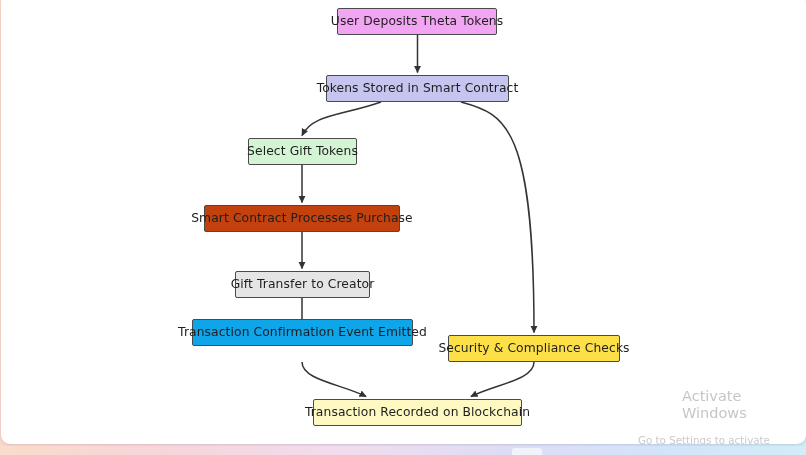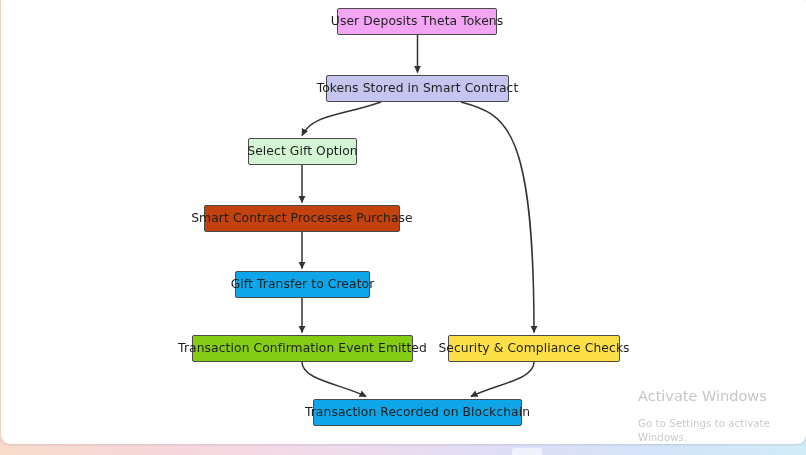--- a/index.html
+++ b/index.html
@@ -76,20 +76,21 @@
     width: 160px;
     text-align: left;
     color: #c3c3c6;
     user-select: none;
   }
   #activate-watermark .wm-title {
     font-size: 14.5px;
     line-height: 17px;
     color: #c6c6c9;
     font-weight: 400;
+    margin-left: 44px;
   }
   #activate-watermark .wm-sub {
     font-size: 10.3px;
     line-height: 14px;
     color: #cacace;
     margin-top: 11px;
   }
 
   
   #bottom-strip {
@@ -153,40 +154,40 @@
 
     <div class="node" id="node-deposit" style="left:336px; top:14px; width:160px; background:#f2a5f2;">
       <span>User Deposits Theta Tokens</span>
     </div>
 
     <div class="node" id="node-stored" style="left:325px; top:81px; width:183px; background:#c5c5f0;">
       <span>Tokens Stored in Smart Contract</span>
     </div>
 
     <div class="node" id="node-select" style="left:247px; top:144px; width:109px; background:#d3f5d3;">
-      <span>Select Gift Option</span>
+      <span>Select Gift Tokens</span>
     </div>
 
     <div class="node" id="node-process" style="left:203px; top:211px; width:196px; background:#c2410c;">
       <span>Smart Contract Processes Purchase</span>
     </div>
 
-    <div class="node" id="node-transfer" style="left:234px; top:277px; width:135px; background:#0ea5e9;">
+    <div class="node" id="node-transfer" style="left:234px; top:277px; width:135px; background:#e5e5e5;">
       <span>Gift Transfer to Creator</span>
     </div>
 
-    <div class="node" id="node-confirm" style="left:191px; top:341px; width:221px; background:#84cc16;">
+    <div class="node" id="node-confirm" style="left:191px; top:325px; width:221px; background:#0ea5e9;">
       <span>Transaction Confirmation Event Emitted</span>
     </div>
 
     <div class="node" id="node-security" style="left:447px; top:341px; width:172px; background:#fde047;">
       <span>Security &amp; Compliance Checks</span>
     </div>
 
-    <div class="node" id="node-recorded" style="left:312px; top:405px; width:209px; background:#0ea5e9;">
+    <div class="node" id="node-recorded" style="left:312px; top:405px; width:209px; background:#fef9c3;">
       <span>Transaction Recorded on Blockchain</span>
     </div>
 
     <div id="activate-watermark">
       <div class="wm-title">Activate Windows</div>
       <div class="wm-sub">Go to Settings to activate Windows.</div>
     </div>
 
   </div>
 

